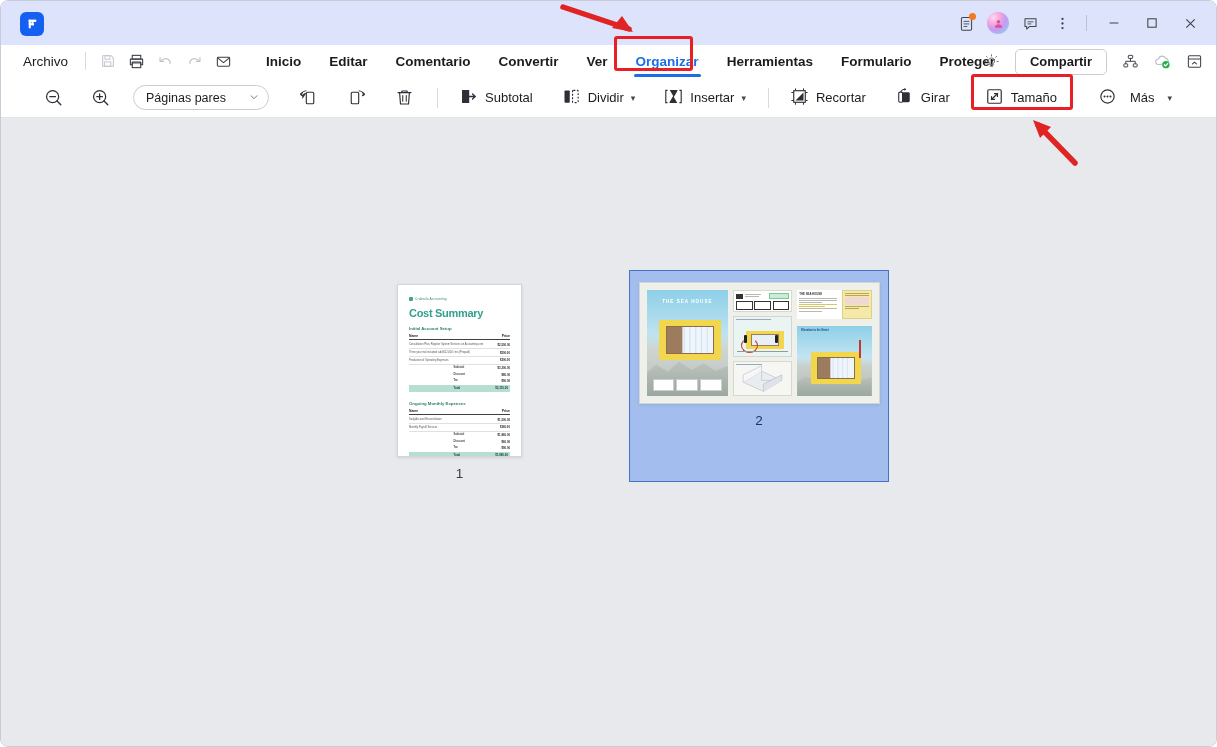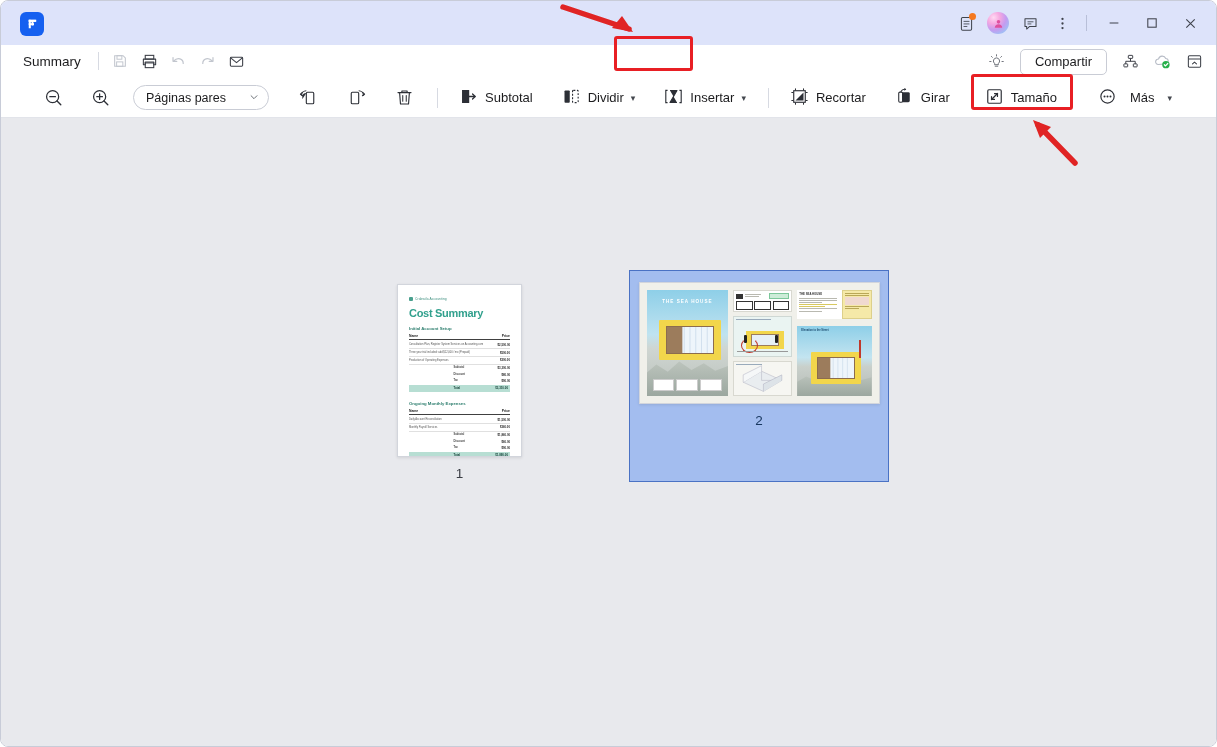--- a/index.html
+++ b/index.html
@@ -168,21 +168,21 @@
     width: 28px; height: 26px;
     display: flex; align-items: center; justify-content: center;
     color: #6b6f77;
     cursor: pointer;
   }
   .share-btn {
     height: 26px;
     border: 1px solid #c9ccd5;
     border-radius: 5px;
     font-size: 13px;
-    font-weight: normal;
+    font-weight: bold;
     color: #1c1c1e;
     display: flex; align-items: center;
     padding: 0 14px;
     margin: 0 5px;
     cursor: pointer;
     background: #fff;
   }
   .mr-icon {
     width: 28px; height: 26px;
     display: flex; align-items: center; justify-content: center;
@@ -431,21 +431,21 @@
       </div>
       <div class="win-btn">
         <svg width="15" height="15" viewBox="0 0 16 16">
             <path d="M3.5 3.5 L12.5 12.5 M12.5 3.5 L3.5 12.5" stroke="#3f434c" stroke-width="1.2"></path>
           </svg>
       </div>
     </div>
   </div>
 
   <div class="menubar">
-    <div class="menu-archivo">Summary</div>
+    <div class="menu-archivo">Archivo</div>
     <div class="mb-sep"></div>
 
     <div class="qa-btn disabled">
       <svg width="16" height="16" viewBox="0 0 18 18">
         <path d="M3 3h9.5L15 5.5V15H3z" fill="none" stroke="#c2c6ce" stroke-width="1.2"></path>
         <rect x="5.6" y="3" width="5.5" height="4" fill="none" stroke="#c2c6ce" stroke-width="1.1"></rect>
         <rect x="5.2" y="10" width="7" height="5" fill="none" stroke="#c2c6ce" stroke-width="1.1"></rect>
       </svg>
     </div>
     <div class="qa-btn">
@@ -467,20 +467,31 @@
         <path d="M14.8 4.8v4h-4" fill="none" stroke="#c2c6ce" stroke-width="1.3" stroke-linecap="round" stroke-linejoin="round"></path>
       </svg>
     </div>
     <div class="qa-btn">
       <svg width="17" height="17" viewBox="0 0 18 18">
         <rect x="2.5" y="4.5" width="13" height="9.5" rx="1" fill="none" stroke="#3d4048" stroke-width="1.15"></rect>
         <path d="M2.8 5.2 L9 10.2 L15.2 5.2" fill="none" stroke="#3d4048" stroke-width="1.15" stroke-linejoin="round"></path>
       </svg>
     </div>
 
+    <div class="menu-items">
+      <div class="menu-item">Inicio</div>
+      <div class="menu-item">Editar</div>
+      <div class="menu-item">Comentario</div>
+      <div class="menu-item">Convertir</div>
+      <div class="menu-item">Ver</div>
+      <div class="menu-item active">Organizar</div>
+      <div class="menu-item">Herramientas</div>
+      <div class="menu-item">Formulario</div>
+      <div class="menu-item">Proteger</div>
+    </div>
 
     <div class="menu-right">
       <div class="bulb-btn">
         <svg width="17" height="17" viewBox="0 0 18 18">
           <path d="M9 3.2v-1.4M4.6 4.6 3.6 3.6M13.4 4.6l1-1M3.2 9H1.8M16.2 9h-1.4" stroke="#6b6f77" stroke-width="1" stroke-linecap="round"></path>
           <path d="M9 5.2a3.3 3.3 0 0 0-2 5.9v1.3h4v-1.3A3.3 3.3 0 0 0 9 5.2z" fill="none" stroke="#6b6f77" stroke-width="1.05"></path>
           <path d="M7.6 14h2.8" stroke="#6b6f77" stroke-width="1" stroke-linecap="round"></path>
         </svg>
       </div>
       <div class="share-btn">Compartir</div>

